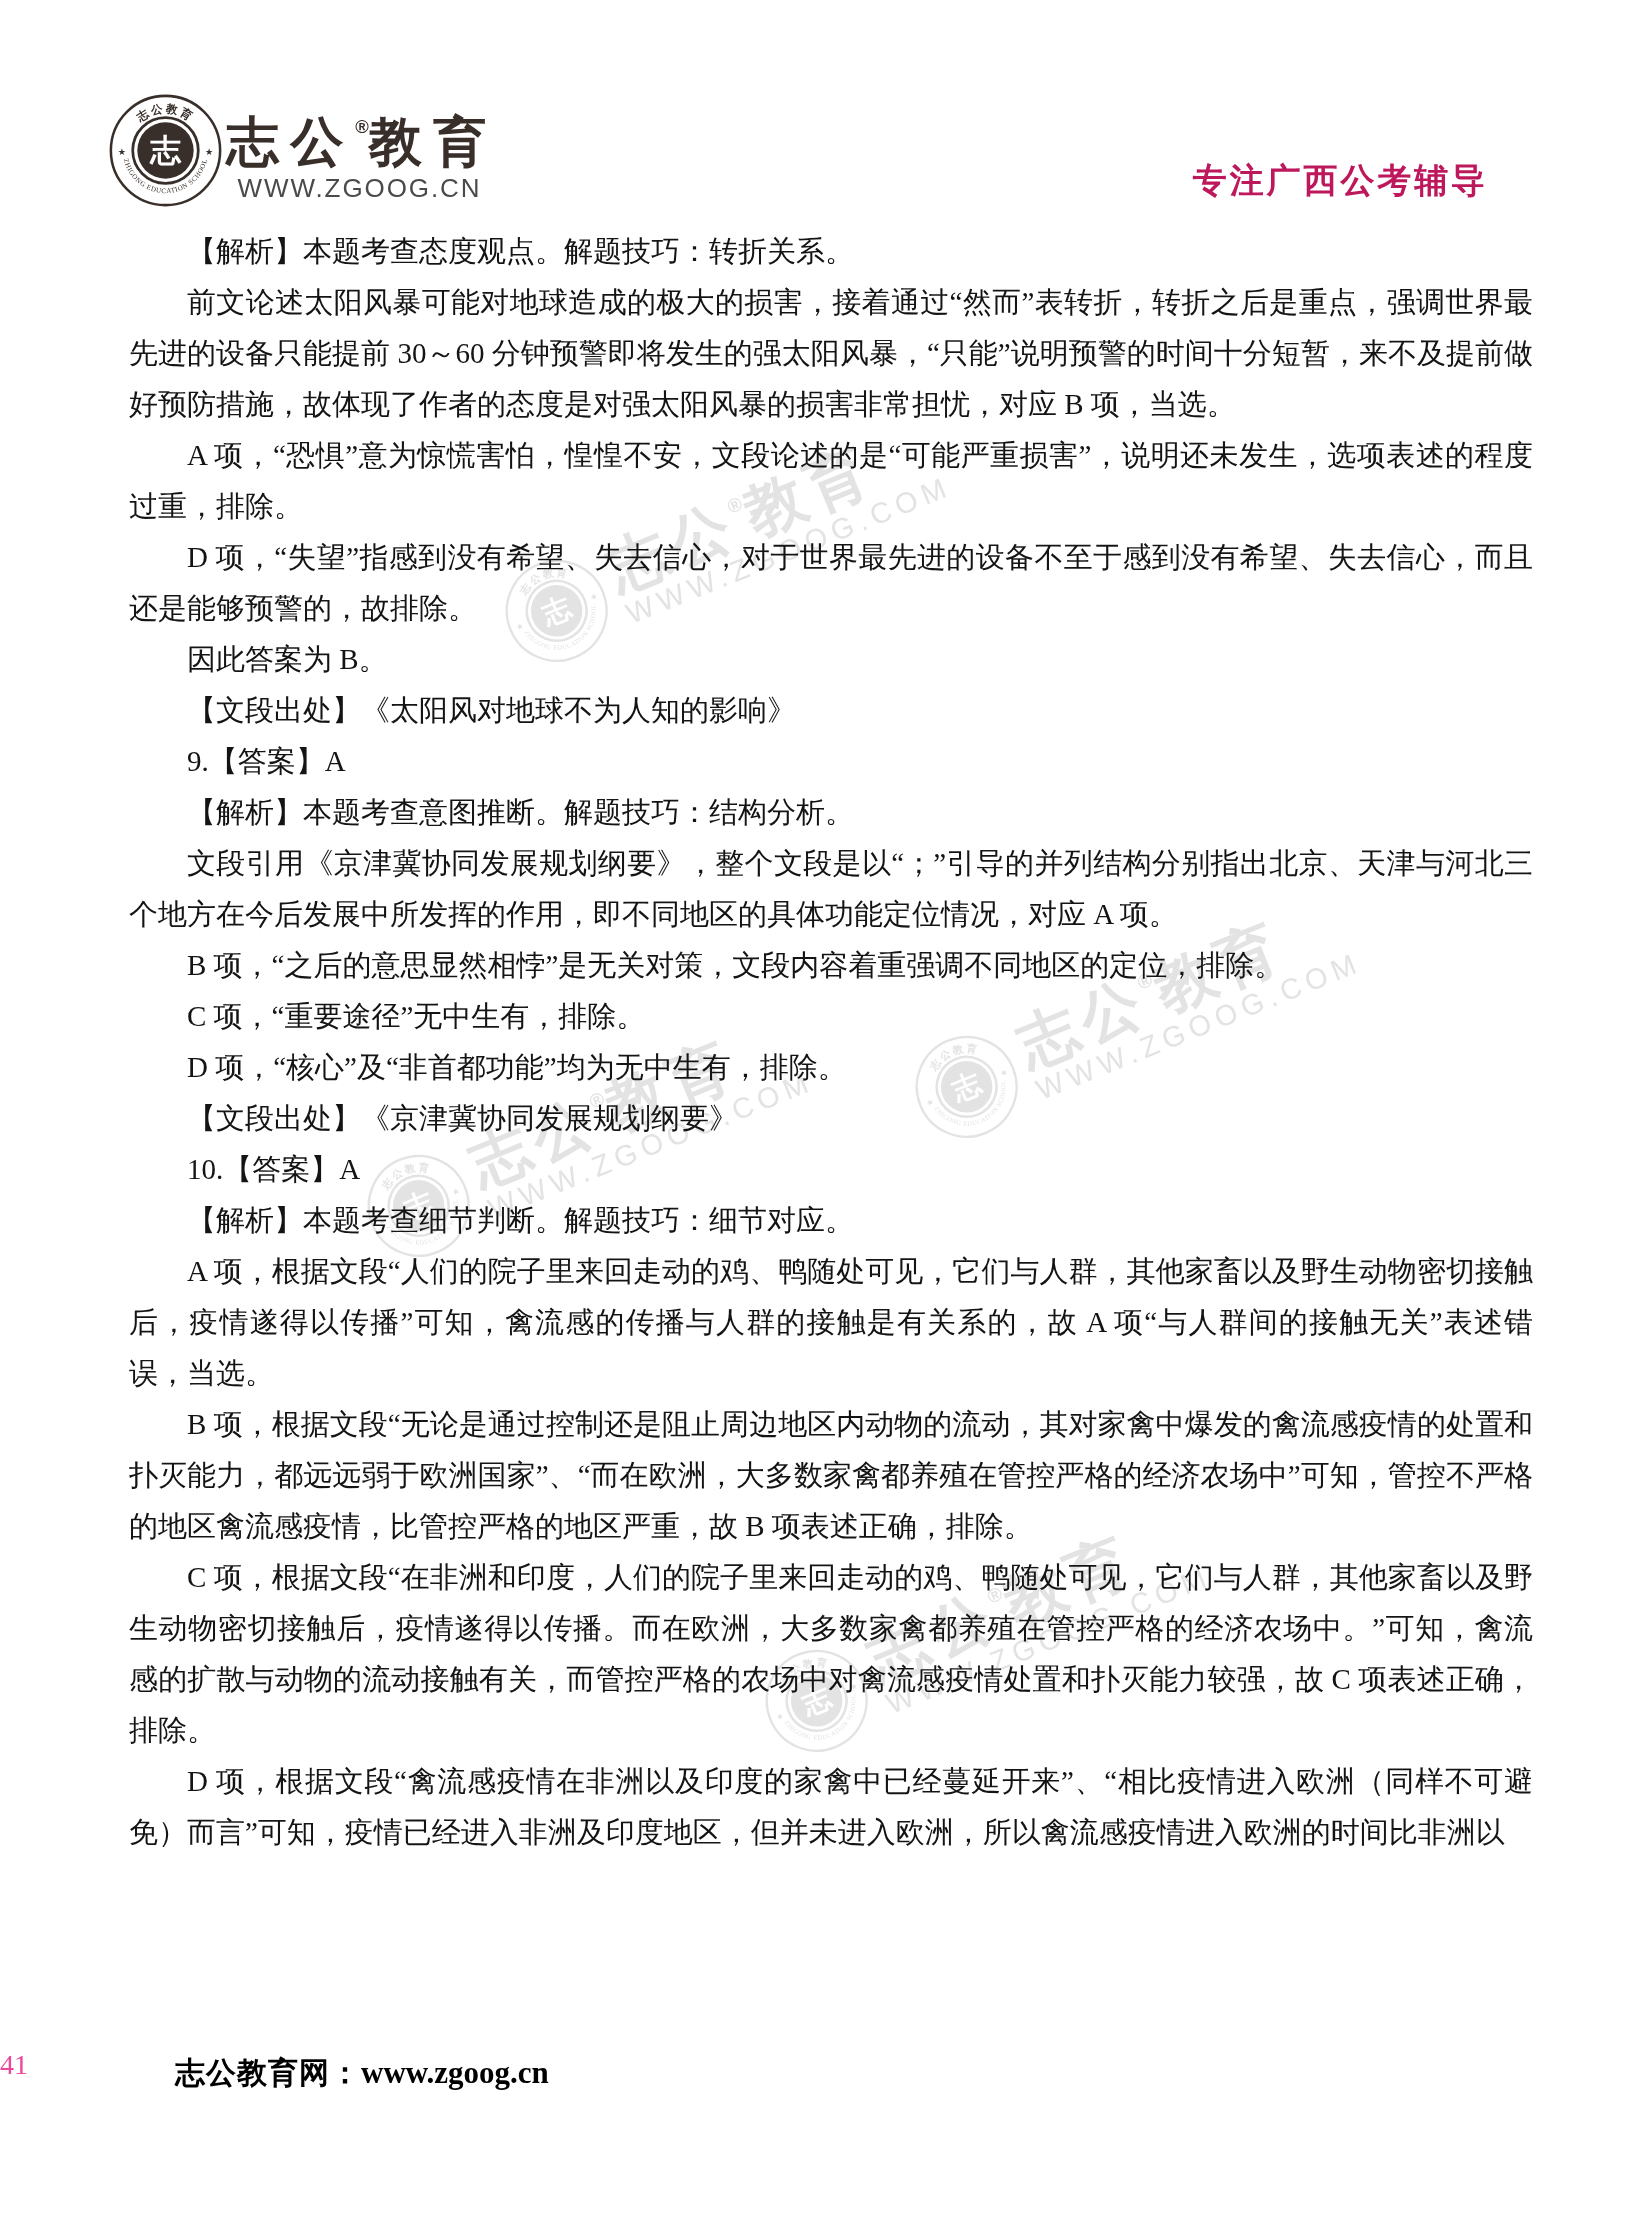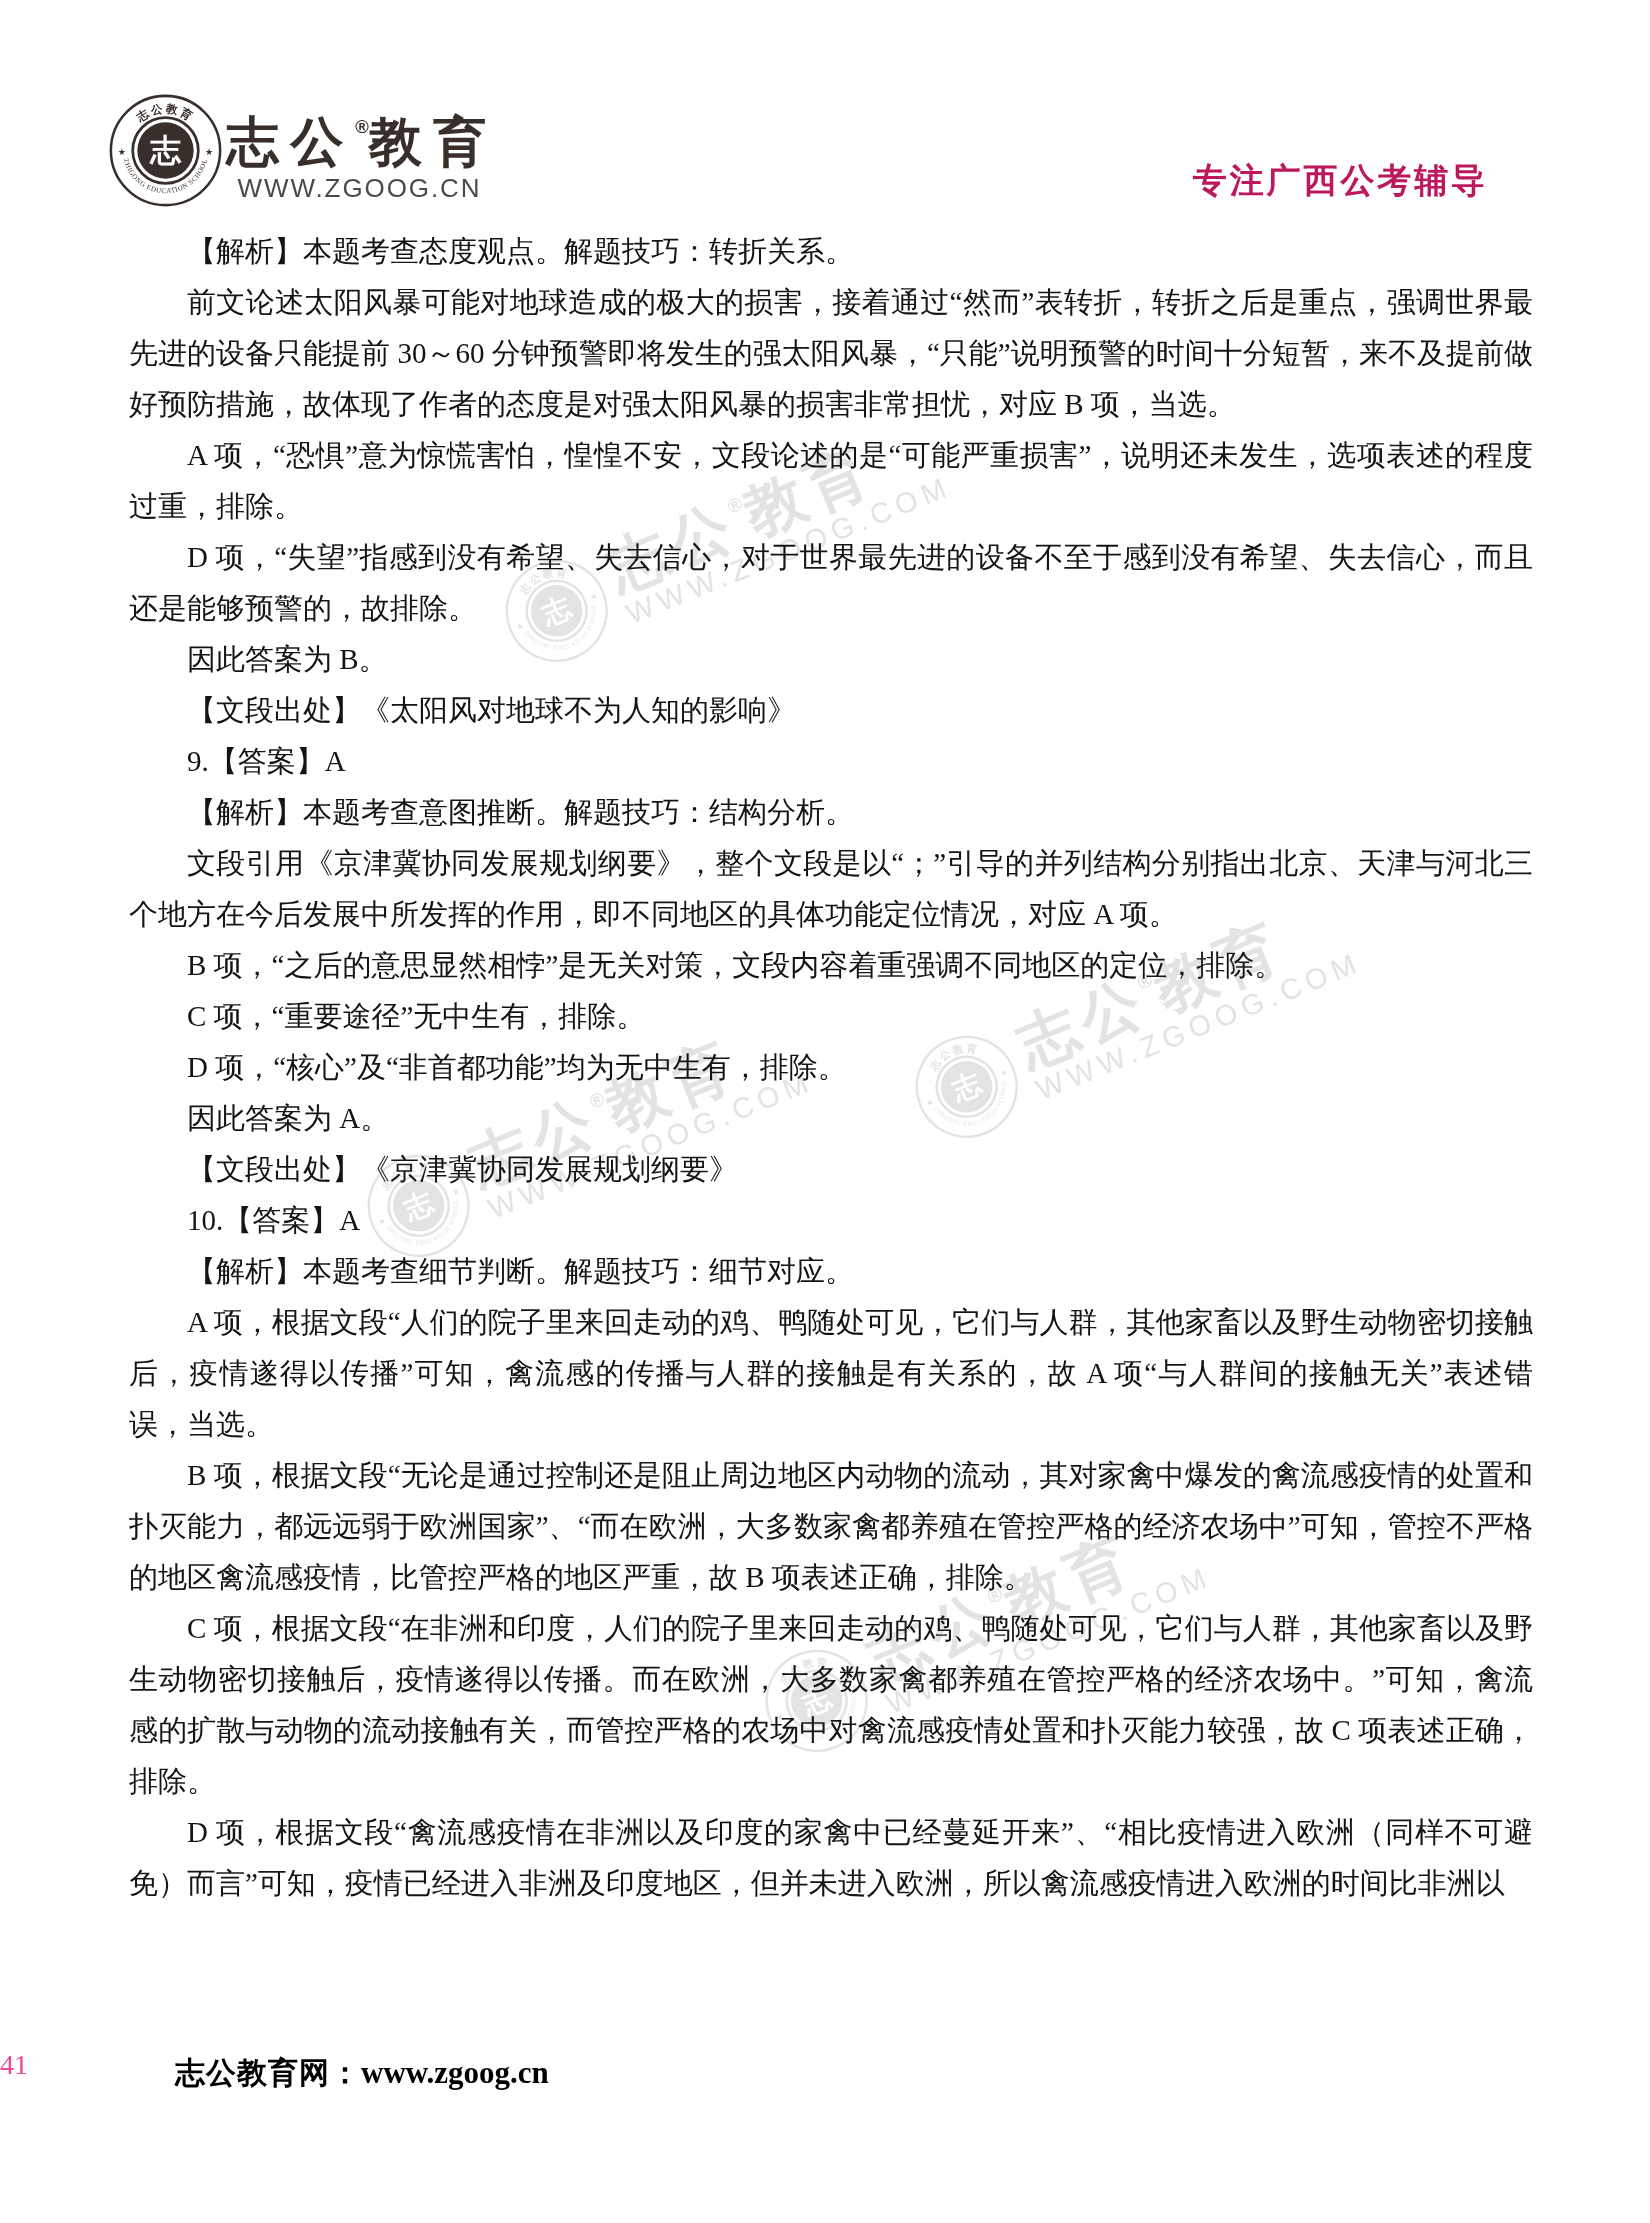--- a/index.html
+++ b/index.html
@@ -161,21 +161,20 @@
     <p>A 项，“恐惧”意为惊慌害怕，惶惶不安，文段论述的是“可能严重损害”，说明还未发生，选项表述的程度过重，排除。</p>
     <p>D 项，“失望”指感到没有希望、失去信心，对于世界最先进的设备不至于感到没有希望、失去信心，而且还是能够预警的，故排除。</p>
     <p>因此答案为 B。</p>
     <p>【文段出处】《太阳风对地球不为人知的影响》</p>
     <p>9.【答案】A</p>
     <p>【解析】本题考查意图推断。解题技巧：结构分析。</p>
     <p>文段引用《京津冀协同发展规划纲要》，整个文段是以“；”引导的并列结构分别指出北京、天津与河北三个地方在今后发展中所发挥的作用，即不同地区的具体功能定位情况，对应 A 项。</p>
     <p>B 项，“之后的意思显然相悖”是无关对策，文段内容着重强调不同地区的定位，排除。</p>
     <p>C 项，“重要途径”无中生有，排除。</p>
     <p>D 项，“核心”及“非首都功能”均为无中生有，排除。</p>
-    <p>因此答案为 A。</p>
     <p>【文段出处】《京津冀协同发展规划纲要》</p>
     <p>10.【答案】A</p>
     <p>【解析】本题考查细节判断。解题技巧：细节对应。</p>
     <p>A 项，根据文段“人们的院子里来回走动的鸡、鸭随处可见，它们与人群，其他家畜以及野生动物密切接触后，疫情遂得以传播”可知，禽流感的传播与人群的接触是有关系的，故 A 项“与人群间的接触无关”表述错误，当选。</p>
     <p>B 项，根据文段“无论是通过控制还是阻止周边地区内动物的流动，其对家禽中爆发的禽流感疫情的处置和扑灭能力，都远远弱于欧洲国家”、“而在欧洲，大多数家禽都养殖在管控严格的经济农场中”可知，管控不严格的地区禽流感疫情，比管控严格的地区严重，故 B 项表述正确，排除。</p>
     <p>C 项，根据文段“在非洲和印度，人们的院子里来回走动的鸡、鸭随处可见，它们与人群，其他家畜以及野生动物密切接触后，疫情遂得以传播。而在欧洲，大多数家禽都养殖在管控严格的经济农场中。”可知，禽流感的扩散与动物的流动接触有关，而管控严格的农场中对禽流感疫情处置和扑灭能力较强，故 C 项表述正确，排除。</p>
     <p>D 项，根据文段“禽流感疫情在非洲以及印度的家禽中已经蔓延开来”、“相比疫情进入欧洲（同样不可避免）而言”可知，疫情已经进入非洲及印度地区，但并未进入欧洲，所以禽流感疫情进入欧洲的时间比非洲以</p>
   </div>
 
   <div class="footer-left"><span class="cn">志公教育网：</span><span class="url">www.zgoog.cn</span></div>

